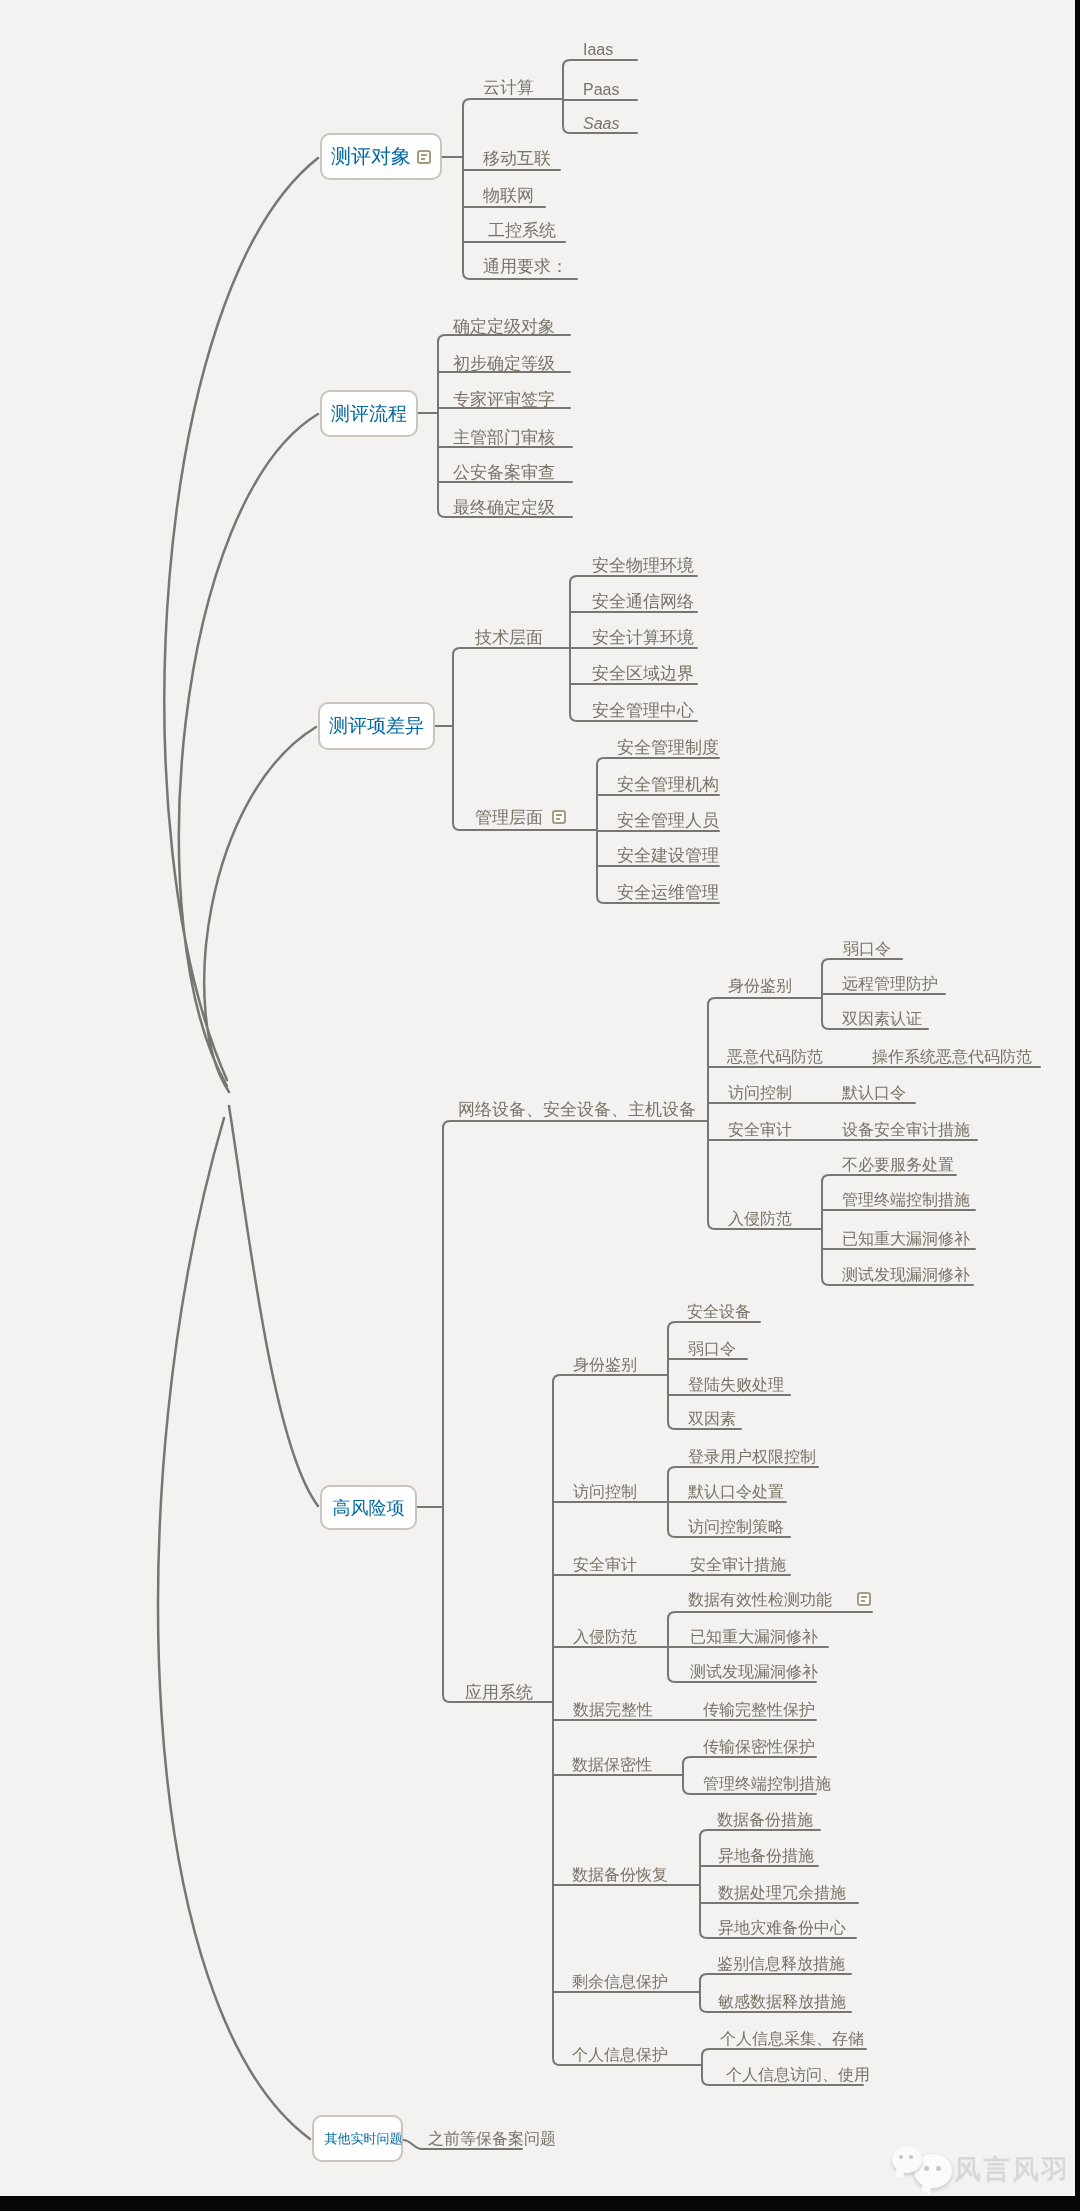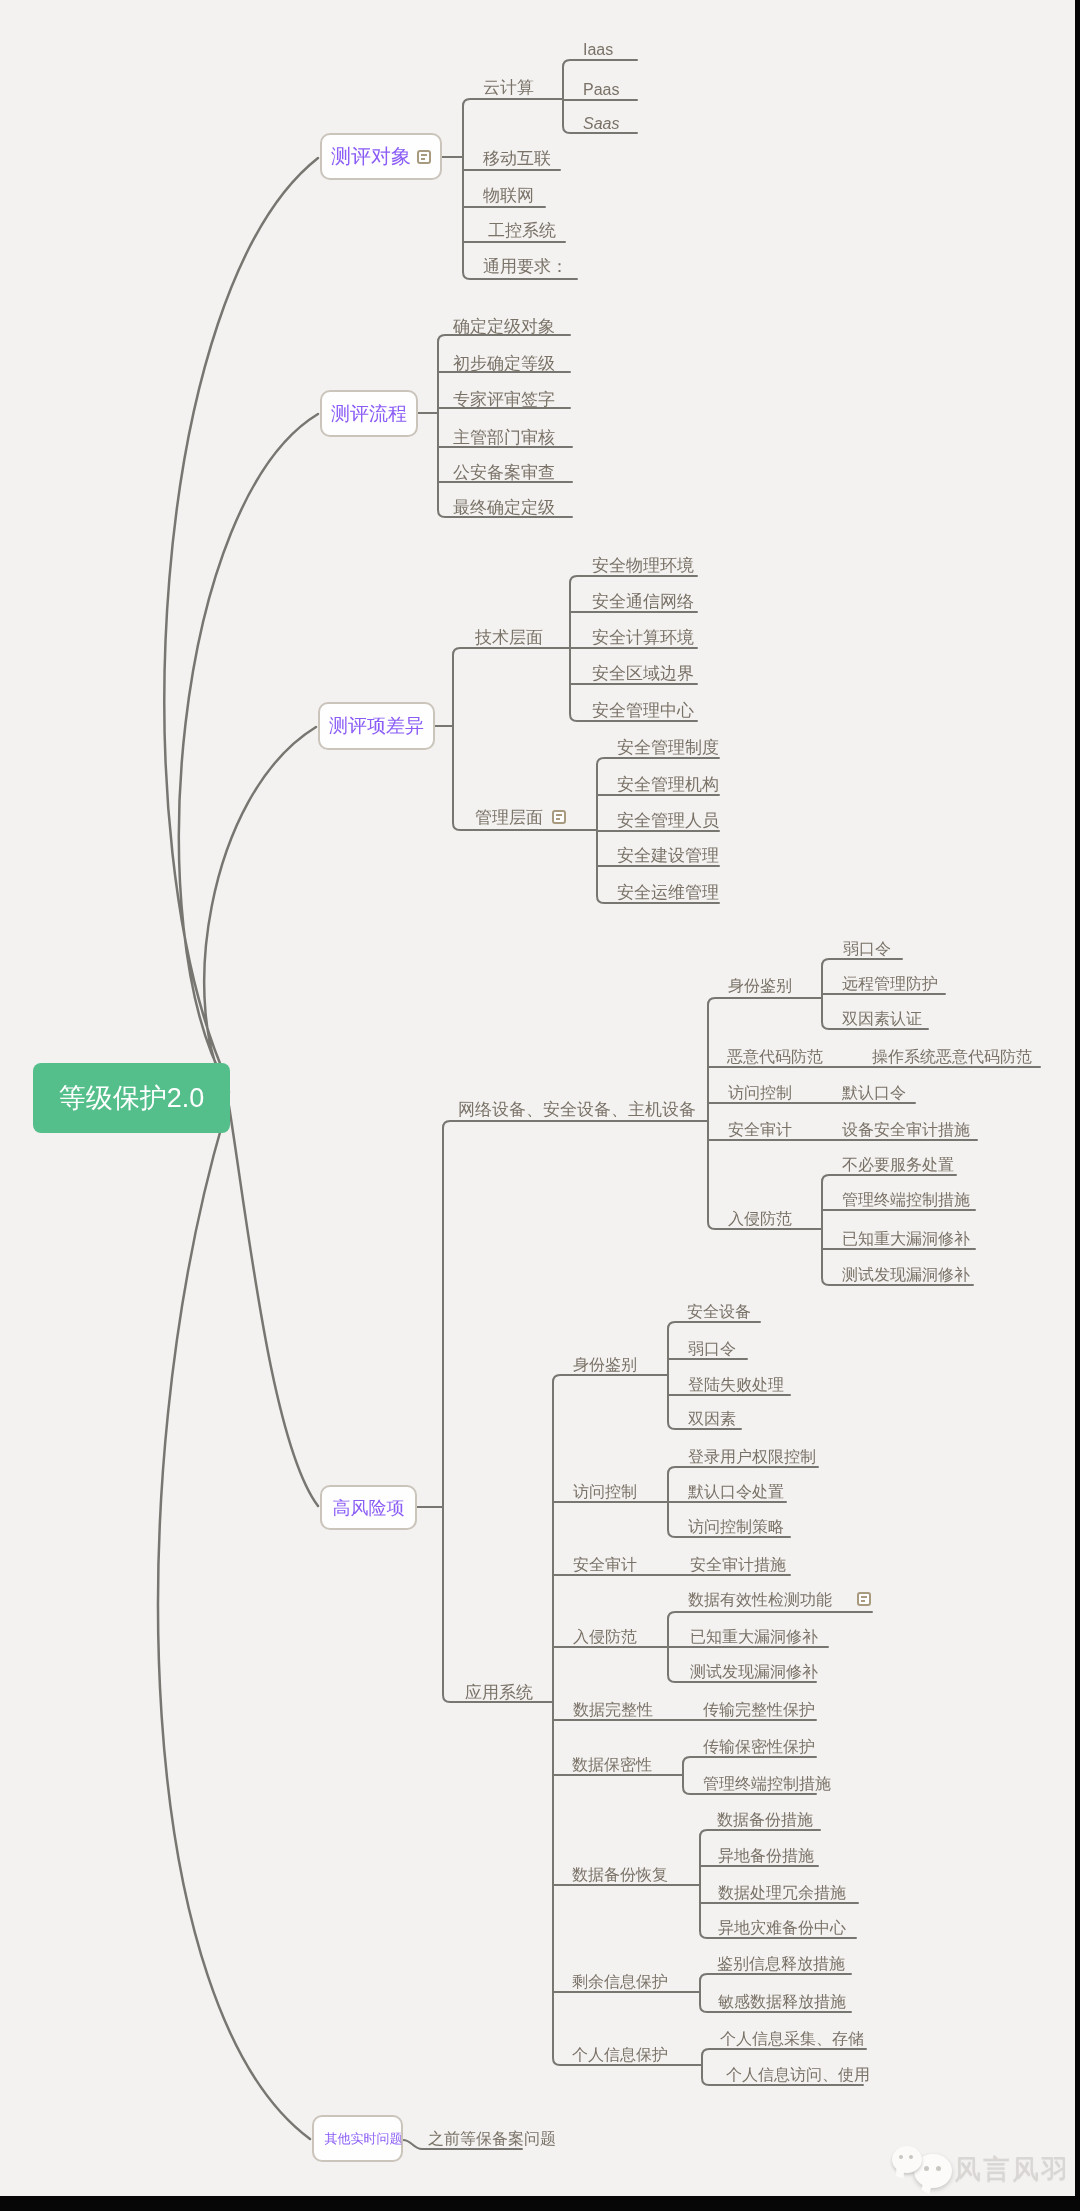--- a/index.html
+++ b/index.html
@@ -1,20 +1,20 @@
 <!DOCTYPE html>
 <html><head>
 <meta charset="utf-8">
 <style>
   html,body{margin:0;padding:0;}
   body{font-family:"Liberation Sans","DejaVu Sans",sans-serif;}
   .canvas{position:relative;width:1080px;height:2211px;background:#f3f2f1;overflow:hidden;}
   svg.lines{position:absolute;left:0;top:0;pointer-events:none;}
   .bx{position:absolute;background:#fefefe;border:2px solid #cac4bb;border-radius:10px;
-      display:flex;align-items:center;justify-content:center;gap:6px;color:#8b5cf6;
+      display:flex;align-items:center;justify-content:center;gap:6px;color:#0369a1;
       box-sizing:border-box;white-space:nowrap;}
   .root{position:absolute;left:33px;top:1063px;width:197px;height:70px;background:#54bf8b;
       border-radius:8px;color:#ffffff;font-size:27px;display:flex;align-items:center;
       justify-content:center;white-space:nowrap;}
   .t{position:absolute;white-space:nowrap;color:#7a7267;line-height:1.1;}
   .t17{font-size:17px;}
   .t16{font-size:16px;}
   .note-icon{display:inline-block;width:14px;height:14px;border:2px solid #a79a7e;
       border-radius:3px;position:relative;box-sizing:border-box;background:#fff;}
   .note-icon::before,.note-icon::after{content:"";position:absolute;left:2px;height:2px;
@@ -84,21 +84,20 @@
          M872 1612 H675 Q668 1612 668 1619 V1675 Q668 1682 675 1682 H816
          M668 1647 H828
          M816 1757 H690 Q683 1757 683 1764 V1787 Q683 1794 690 1794 H816
          M820 1830 H707 Q700 1830 700 1837 V1931 Q700 1938 707 1938 H856
          M700 1866 H818 M700 1903 H858
          M851 1974 H707 Q700 1974 700 1981 V2005 Q700 2012 707 2012 H851
          M866 2049 H709 Q702 2049 702 2056 V2078 Q702 2085 709 2085 H863
          M403 2140 C412 2140 413 2149 422 2149 H522"></path>
   </svg>
 
-  <div class="root">等级保护2.0</div>
 
   <div class="bx" style="left:320px;top:133px;width:122px;height:47px;font-size:20px;">
     <span>测评对象</span>
     <span class="note-icon"></span>
   </div>
   <div class="bx" style="left:320px;top:390px;width:98px;height:47px;font-size:19px;">
     <span>测评流程</span>
   </div>
   <div class="bx" style="left:318px;top:702px;width:117px;height:48px;font-size:19px;">
     <span>测评项差异</span>

